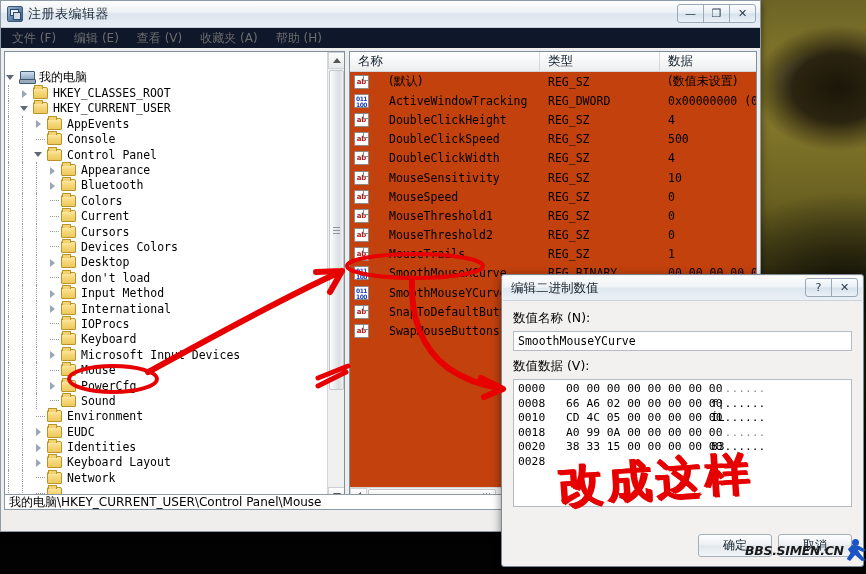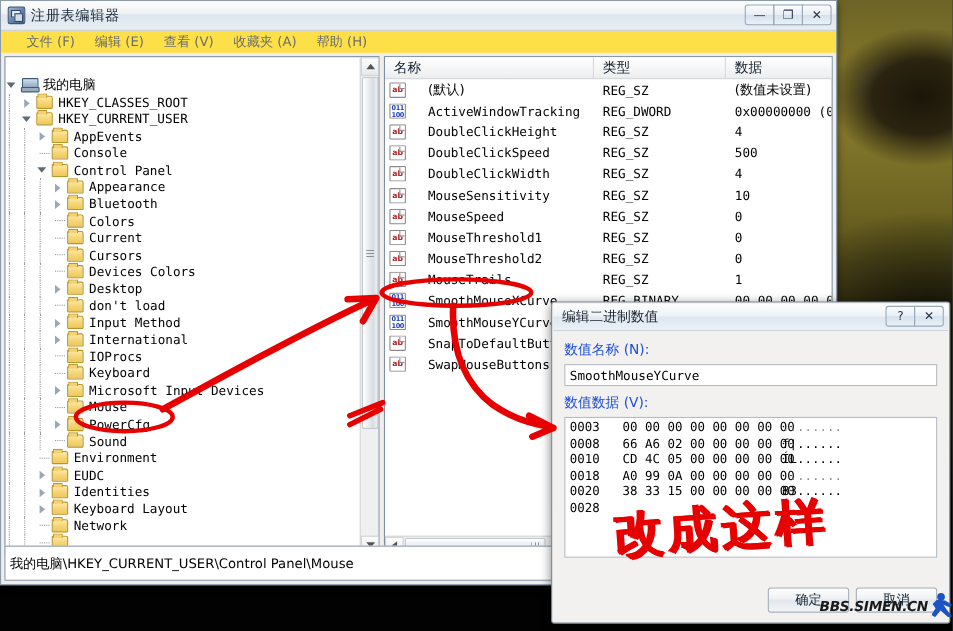--- a/index.html
+++ b/index.html
@@ -81,23 +81,23 @@
     display:flex; align-items:center; justify-content:center;
     font-size: 11px; color:#2a3a4b;
     margin-left:-1px;
     font-family: "DejaVu Sans", sans-serif;
   }
   .win-btn:first-child{ border-radius: 3px 0 0 3px; margin-left:0; }
   .win-btn:last-child{ border-radius: 0 3px 3px 0; }
 
   .menubar {
     height: 21px;
-    background: #fde047;
+    background: #0f172a;
     display:flex; align-items:center;
-    padding-left: 14px;
+    padding-left: 2px;
     border-bottom: 1px solid #efeeec;
   }
   .menu-item {
     font-size: 12px; color: #6d6d6d;
     padding: 1px 9px;
     font-family: "DejaVu Sans", sans-serif;
     white-space: nowrap;
   }
 
   .body-area {
@@ -205,21 +205,21 @@
     border:1px solid #c2c7cc; border-radius:2px;
     display:flex; align-items:center; justify-content:center;
   }
   .sb-grip { width:7px; height:7px;
     background: repeating-linear-gradient(180deg,#8d9298 0 1px,transparent 1px 3px);
   }
 
   
   .list-pane {
     flex: 1; margin-left: 4px;
-    background:#ffffff;
+    background:#c2410c;
     border:1px solid #7d8fa0;
     position:relative; overflow:hidden;
   }
   .lv-header {
     display:flex; height:20px;
     background: linear-gradient(180deg,#ffffff 0%,#f4f5f6 60%,#eceded 100%);
     border-bottom:1px solid #d2d5d8;
   }
   .lv-col {
     border-right:1px solid #d7dadd;
@@ -282,21 +282,21 @@
     border:1px solid #c2c7cc; border-radius:2px;
     display:flex; align-items:center; justify-content:flex-end;
     padding-right:5px;
   }
   .hs-grip { width:7px; height:7px;
     background: repeating-linear-gradient(90deg,#8d9298 0 1px,transparent 1px 3px);
   }
 
   
   .statusbar {
-    position:absolute; left:3px; right:3px; bottom:3px; height:32px;
+    position:absolute; left:3px; right:3px; bottom:21px; height:16px;
     background:#fff; border:1px solid #8d9aa8;
     display:flex; align-items:center; padding-left:4px;
     font-family:"DejaVu Sans Mono", monospace;
     font-size:11.5px; color:#000;
   }
   .statusbar .cjk { font-family:"DejaVu Sans", sans-serif; font-size:12px; }
 
   
   #dialog {
     position:absolute; left:501px; top:274px;
@@ -325,21 +325,21 @@
     background: linear-gradient(180deg,#fbfdfe 0%,#e7eef5 48%,#d6e1ec 52%,#eaf1f7 100%);
     display:flex; align-items:center; justify-content:center;
     font-size:11px; color:#2a3a4b; margin-left:-1px;
     font-family:"DejaVu Sans", sans-serif;
   }
   .dlg-btn:first-child{ border-radius:3px 0 0 3px; margin-left:0; }
   .dlg-btn:last-child{ border-radius:0 3px 3px 0; }
 
   .dlg-body { padding: 8px 11px 0 11px; }
   .dlg-label {
-    font-size:12.5px; color:#1d4ed8; margin-bottom:4px;
+    font-size:12.5px; color:#000000; margin-bottom:4px;
     font-family:"DejaVu Sans", sans-serif;
   }
   .dlg-input {
     height:20px; background:#fff;
     border:1px solid #b6bcc2;
     display:flex; align-items:center; padding-left:4px;
     font-family:"DejaVu Sans Mono", monospace;
     font-size:11.5px; color:#000;
     margin-bottom:7px;
   }
@@ -828,21 +828,21 @@
     </div>
   </div>
 
   <div class="dlg-body">
     <div class="dlg-label">数值名称 (N):</div>
     <div class="dlg-input">SmoothMouseYCurve</div>
 
     <div class="dlg-label">数值数据 (V):</div>
     <div class="hexbox">
       <div id="hex-host">
-          <div class="hexrow"><span class="hex-off">0003</span><span class="hex-bytes">00 00 00 00 00 00 00 00</span><span class="hex-ascii dim">........</span></div>
+          <div class="hexrow"><span class="hex-off">0000</span><span class="hex-bytes">00 00 00 00 00 00 00 00</span><span class="hex-ascii dim">........</span></div>
           <div class="hexrow"><span class="hex-off">0008</span><span class="hex-bytes">66 A6 02 00 00 00 00 00</span><span class="hex-ascii">f¦......</span></div>
           <div class="hexrow"><span class="hex-off">0010</span><span class="hex-bytes">CD 4C 05 00 00 00 00 00</span><span class="hex-ascii">ÍL......</span></div>
           <div class="hexrow"><span class="hex-off">0018</span><span class="hex-bytes">A0 99 0A 00 00 00 00 00</span><span class="hex-ascii dim"> .......</span></div>
           <div class="hexrow"><span class="hex-off">0020</span><span class="hex-bytes">38 33 15 00 00 00 00 00</span><span class="hex-ascii">83......</span></div>
           <div class="hexrow"><span class="hex-off">0028</span><span class="hex-bytes"></span><span class="hex-ascii dim"></span></div>
         </div>
     </div>
   </div>
 
   <div class="dlg-footer">

